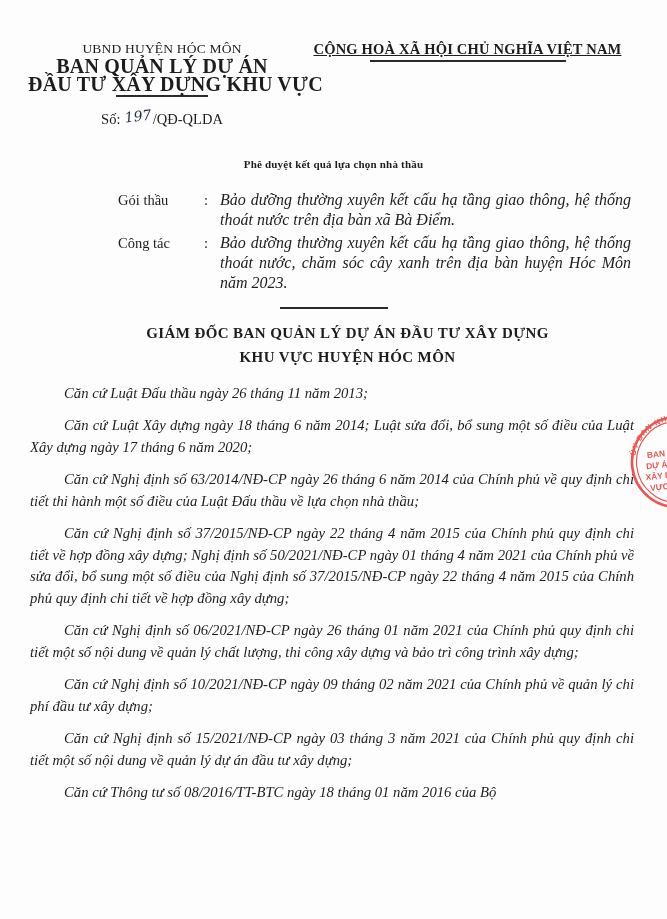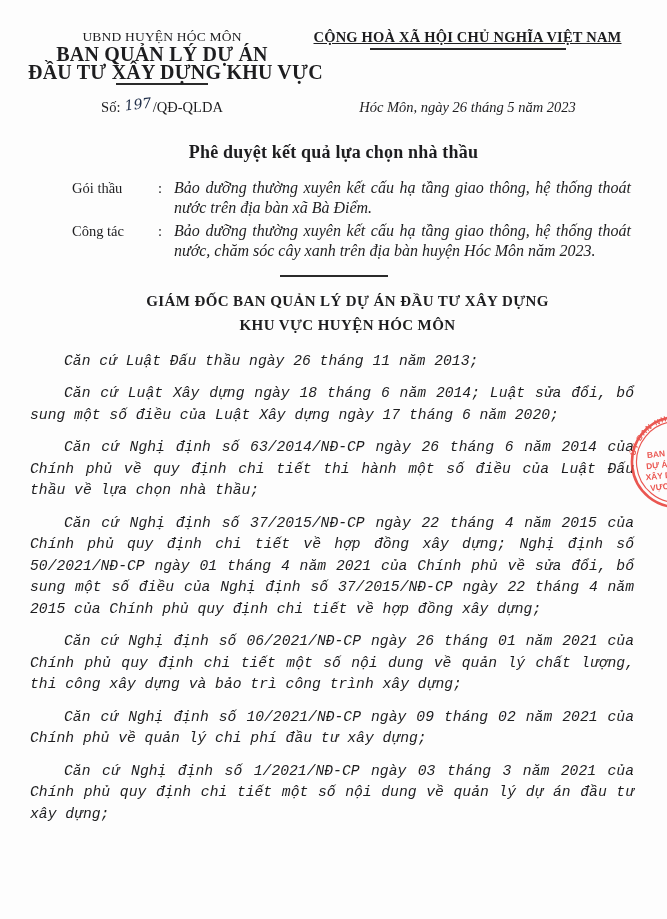--- a/index.html
+++ b/index.html
@@ -17,21 +17,21 @@
     font-family: "Liberation Serif", "DejaVu Serif", serif;
     color: #1d1d1f;
     box-sizing: border-box;
   }
 
   
   .header {
     display: flex;
     flex-direction: row;
     align-items: flex-start;
-    padding: 28px 28px 0 28px;
+    padding: 40px 28px 0 28px;
   }
   .hdr-left {
     width: 268px;
     text-align: center;
     position: relative;
   }
   .hdr-right {
     flex: 1;
     text-align: center;
     position: relative;
@@ -115,30 +115,30 @@
     margin-top: 26px;
   }
   .doc-title {
     font-weight: bold;
     font-size: 15.5px;
     letter-spacing: 0.6px;
     line-height: 20px;
   }
   .doc-subtitle {
     font-weight: bold;
-    font-size: 18px;
+    font-size: 11px;
     letter-spacing: 0.2px;
     line-height: 20px;
     margin-top: 2px;
   }
 
   
   .defs {
     margin-top: 16px;
-    padding: 0 36px 0 72px;
+    padding: 0 36px 0 118px;
   }
   .def-row {
     display: flex;
     flex-direction: row;
     align-items: flex-start;
     margin-bottom: 3px;
   }
   .def-label {
     width: 86px;
     flex: 0 0 86px;
@@ -185,21 +185,20 @@
     padding: 0 33px 0 30px;
     margin-top: 14px;
   }
   .para {
     font-style: italic;
     font-size: 14.7px;
     line-height: 21.5px;
     text-align: justify;
     text-indent: 34px;
     margin: 6px 0 11px 0;
-    font-family: Liberation Mono, monospace;
   }
 
   
   .seal {
     position: absolute;
     left: 621px;
     top: 406px;
     width: 112px;
     height: 112px;
     pointer-events: none;
@@ -224,21 +223,20 @@
       <div class="nation-line">CỘNG HOÀ XÃ HỘI CHỦ NGHĨA VIỆT NAM</div>
       <div class="motto-rule"></div>
     </div>
   </div>
 
   <div class="subhdr">
     <div class="numbox">
       <span>Số:</span>
       <span class="num-hand">197</span><span>/QĐ-QLDA</span>
     </div>
-    <div class="placedate">Hóc Môn, ngày 26 tháng 5 năm 2023</div>
   </div>
 
   <div class="title-block">
     <div class="doc-subtitle">Phê duyệt kết quả lựa chọn nhà thầu</div>
   </div>
 
   <div class="defs">
     <div class="def-row">
       <div class="def-label">Gói thầu</div>
       <div class="def-colon">:</div>
@@ -258,21 +256,22 @@
     <div class="auth-line">KHU VỰC HUYỆN HÓC MÔN</div>
   </div>
 
   <div class="body">
     <p class="para">Căn cứ Luật Đấu thầu ngày 26 tháng 11 năm 2013;</p>
     <p class="para">Căn cứ Luật Xây dựng ngày 18 tháng 6 năm 2014; Luật sửa đổi, bổ sung một số điều của Luật Xây dựng ngày 17 tháng 6 năm 2020;</p>
     <p class="para">Căn cứ Nghị định số 63/2014/NĐ-CP ngày 26 tháng 6 năm 2014 của Chính phủ về quy định chi tiết thi hành một số điều của Luật Đấu thầu về lựa chọn nhà thầu;</p>
     <p class="para">Căn cứ Nghị định số 37/2015/NĐ-CP ngày 22 tháng 4 năm 2015 của Chính phủ quy định chi tiết về hợp đồng xây dựng; Nghị định số 50/2021/NĐ-CP ngày 01 tháng 4 năm 2021 của Chính phủ về sửa đổi, bổ sung một số điều của Nghị định số 37/2015/NĐ-CP ngày 22 tháng 4 năm 2015 của Chính phủ quy định chi tiết về hợp đồng xây dựng;</p>
     <p class="para">Căn cứ Nghị định số 06/2021/NĐ-CP ngày 26 tháng 01 năm 2021 của Chính phủ quy định chi tiết một số nội dung về quản lý chất lượng, thi công xây dựng và bảo trì công trình xây dựng;</p>
     <p class="para">Căn cứ Nghị định số 10/2021/NĐ-CP ngày 09 tháng 02 năm 2021 của Chính phủ về quản lý chi phí đầu tư xây dựng;</p>
-    <p class="para">Căn cứ Nghị định số 1/2021/NĐ-CP ngày 03 tháng 3 năm 2021 của Chính phủ quy định chi tiết một số nội dung về quản lý dự án đầu tư xây dựng;</p>
+    <p class="para">Căn cứ Nghị định số 15/2021/NĐ-CP ngày 03 tháng 3 năm 2021 của Chính phủ quy định chi tiết một số nội dung về quản lý dự án đầu tư xây dựng;</p>
+    <p class="para">Căn cứ Thông tư số 08/2016/TT-BTC ngày 18 tháng 01 năm 2016 của Bộ</p>
   </div>
 
   <div class="seal">
     <svg width="112" height="112" viewBox="0 0 112 112" aria-hidden="true">
       <defs>
         <path id="arcOuter" d="M 56,56 m -42,0 a 42,42 0 1,1 84,0" fill="none"></path>
         <path id="arcBottom" d="M 56,56 m -38,0 a 38,38 0 1,0 76,0" fill="none"></path>
       </defs>
       <g transform="rotate(-6 56 56)" opacity="0.88">
         <circle cx="56" cy="56" r="45" fill="none" stroke="#e8403a" stroke-width="2.6"></circle>

